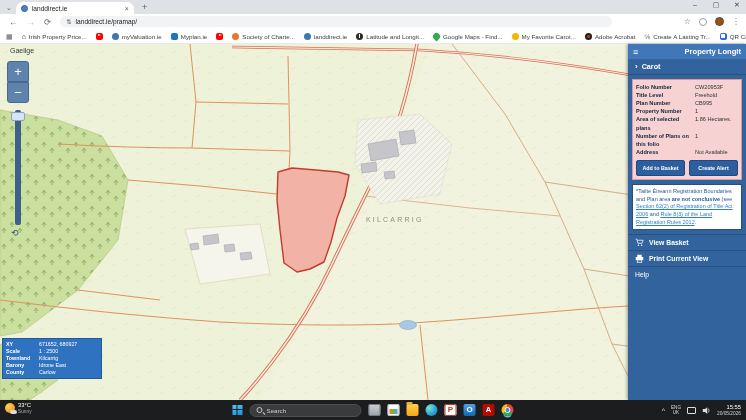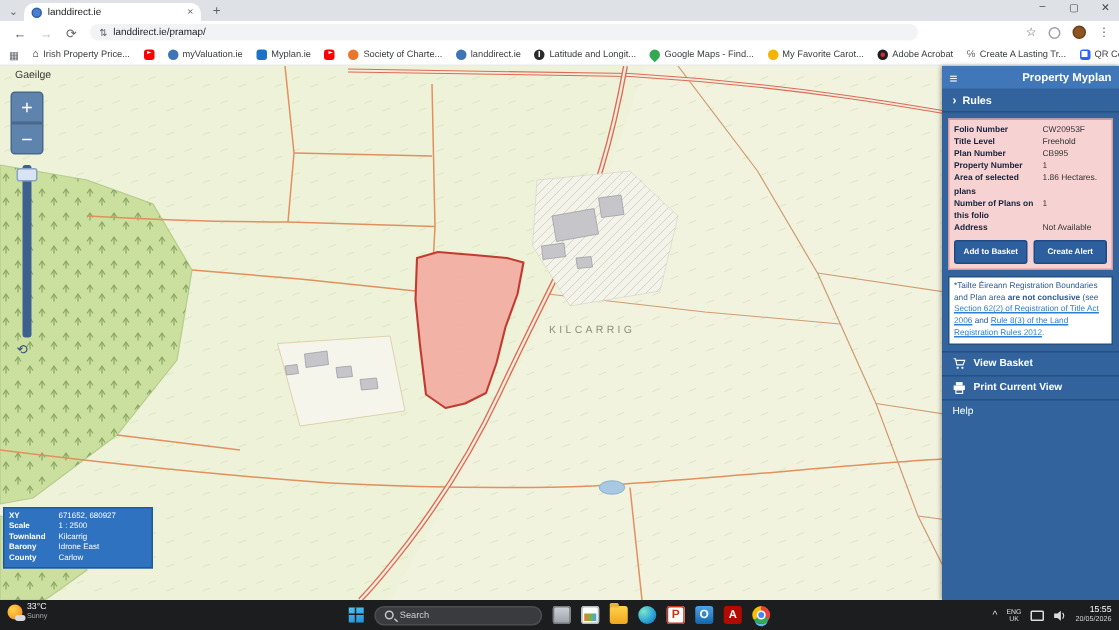--- a/index.html
+++ b/index.html
@@ -360,25 +360,25 @@
     <div class="inforow">
       <b>County</b>
       <span>Carlow</span>
     </div>
   </div>
 </div>
 
 <div class="panel">
   <div class="p-head">
     <span class="p-burger">≡</span>
-    <span class="p-title">Property Myplan</span>
+    <span class="p-title">Property Longit</span>
   </div>
   <div class="p-back">
     <span class="chev">›</span>
-    <span>Rules</span>
+    <span>Carot</span>
   </div>
 
   <div class="pinkbox">
     <div class="f-row">
       <b>Folio Number</b>
       <span>CW20953F</span>
     </div>
     <div class="f-row">
       <b>Title Level</b>
       <span>Freehold</span>

